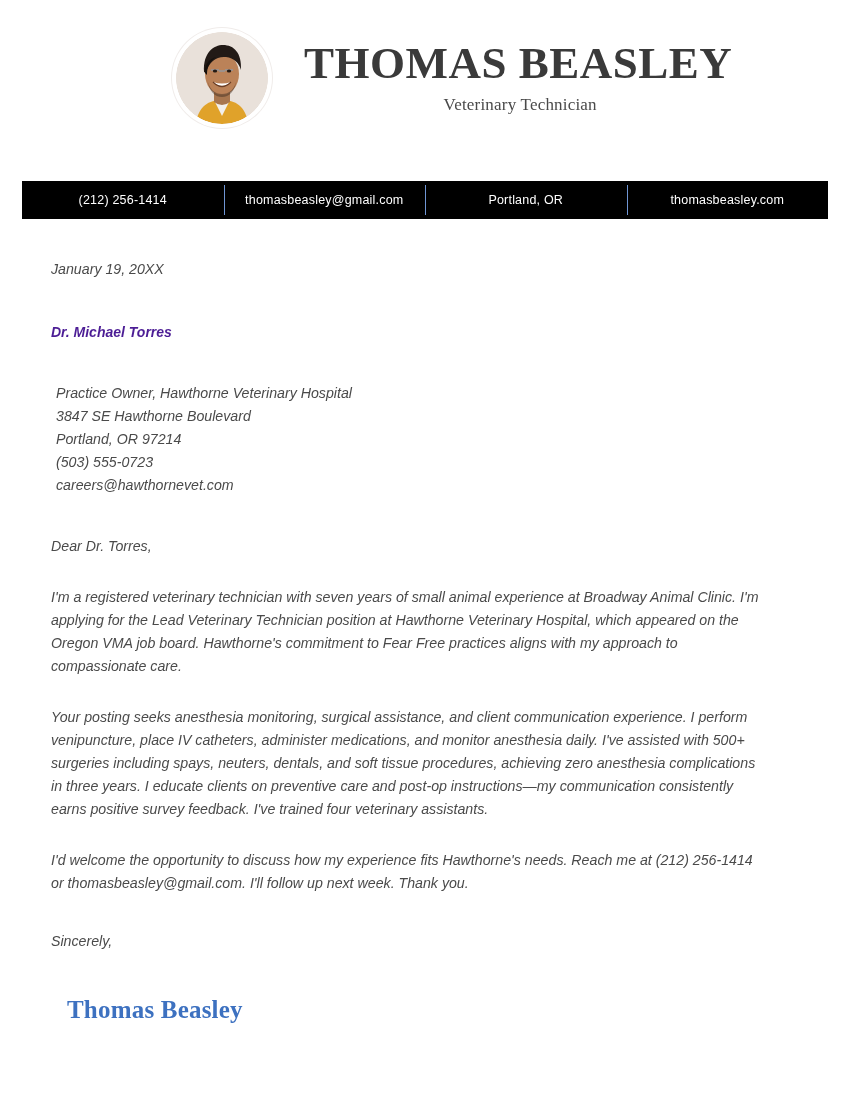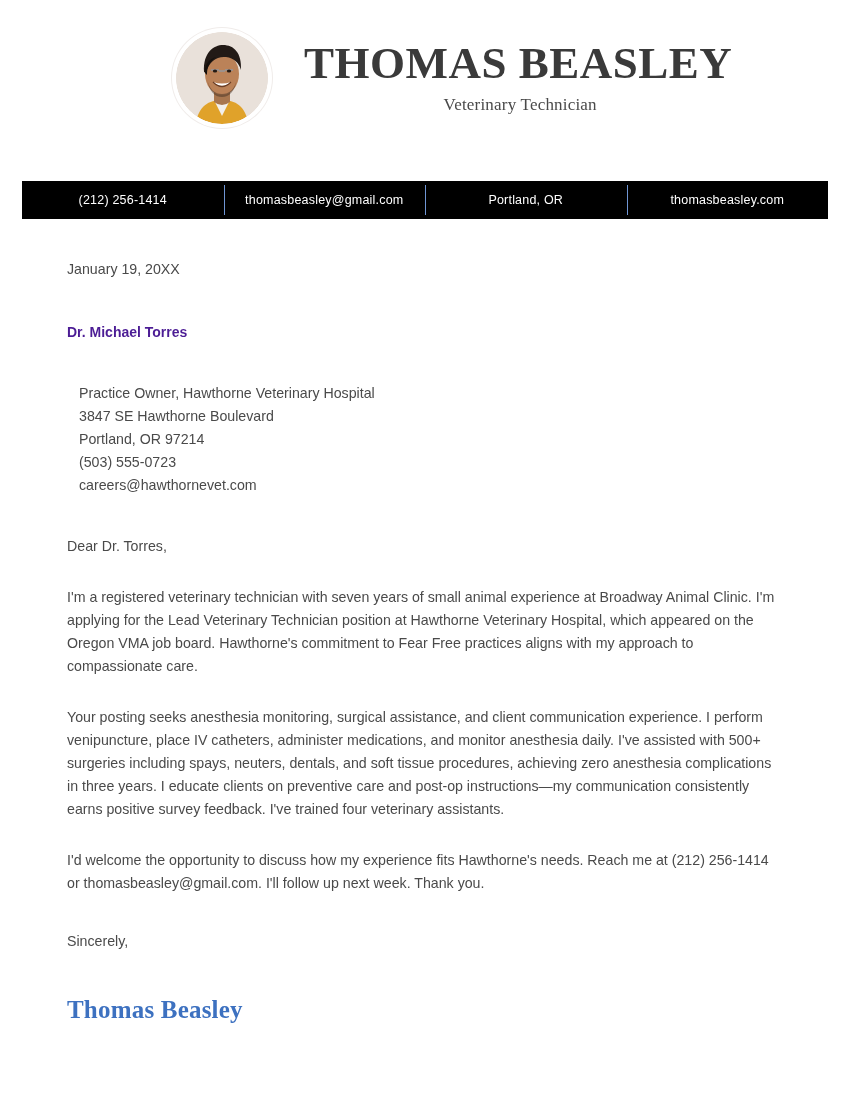--- a/index.html
+++ b/index.html
@@ -98,37 +98,38 @@
     left: 0;
     top: 4px;
     bottom: 4px;
     width: 1px;
     background: #6f95d3;
   }
 
   
   .letter {
     position: absolute;
-    left: 67px;
+    left: 51px;
     top: 258px;
     width: 716px;
     font-size: 14.2px;
     line-height: 1.62;
     color: #4a4a4a;
+    font-style: italic;
   }
   .date-line { margin: 0; }
 
   .recipient-name {
     color: #4c1d95;
     font-weight: bold;
     font-size: 14px;
     margin: 40px 0 0 0;
   }
   .recipient-details {
-    margin: 38px 0 0 12px;
+    margin: 38px 0 0 5px;
   }
   .recipient-details div { line-height: 1.62; }
 
   .salutation { margin: 38px 0 0 0; }
 
   .para {
     margin: 28px 0 0 0;
     text-align: left;
   }
 

